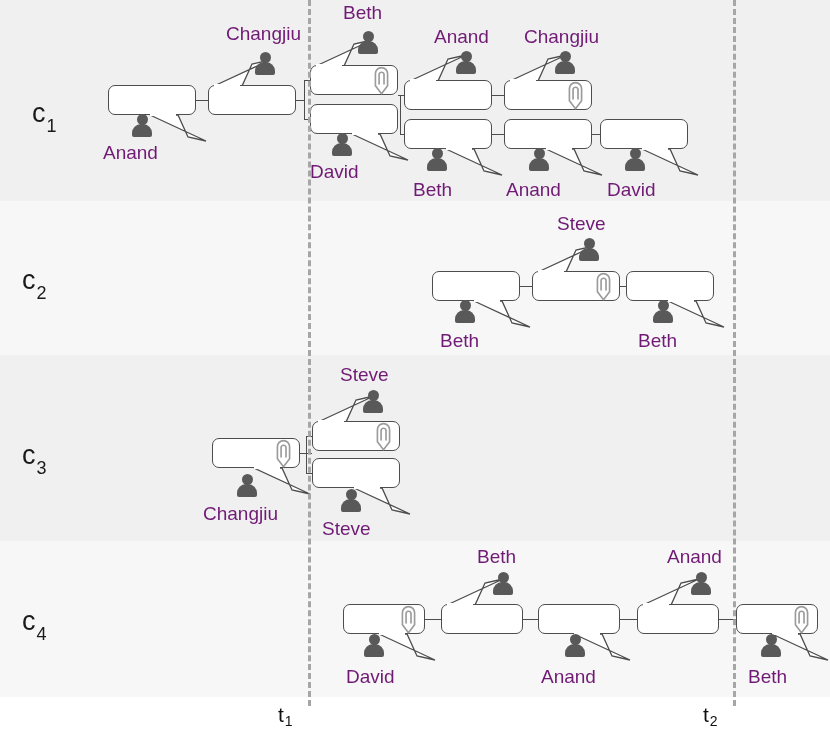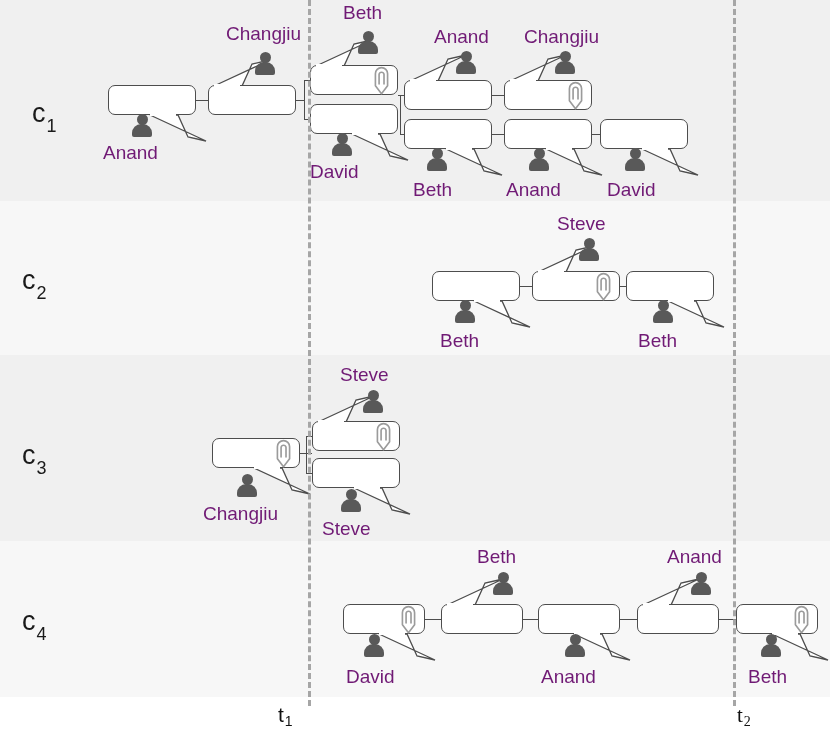--- a/index.html
+++ b/index.html
@@ -385,21 +385,21 @@
         <div class="head"></div>
         <div class="body"></div>
       </div>
       <div class="name" style="left: 748px; top: 666px;">Beth</div>
     </div>
 
   <div id="tlines">
       <div class="tline" style="left: 308px; height: 706px;"></div>
       <div class="tlabel" style="left: 278px; top: 703px;"><span>t</span><span class="sub">1</span></div>
       <div class="tline" style="left: 733px; height: 706px;"></div>
-      <div class="tlabel" style="left: 737px; top: 703px; font-family: Liberation Serif, serif;"><span>t</span><span class="sub">2</span></div>
+      <div class="tlabel" style="left: 703px; top: 703px;"><span>t</span><span class="sub">2</span></div>
     </div>
 
   <div id="rowlabels">
       <div class="row-label" style="left: 32px; top: 98px;"><span>c</span><span class="sub">1</span></div>
       <div class="row-label" style="left: 22px; top: 265px;"><span>c</span><span class="sub">2</span></div>
       <div class="row-label" style="left: 22px; top: 440px;"><span>c</span><span class="sub">3</span></div>
       <div class="row-label" style="left: 22px; top: 606px;"><span>c</span><span class="sub">4</span></div>
     </div>
 </div>
 

